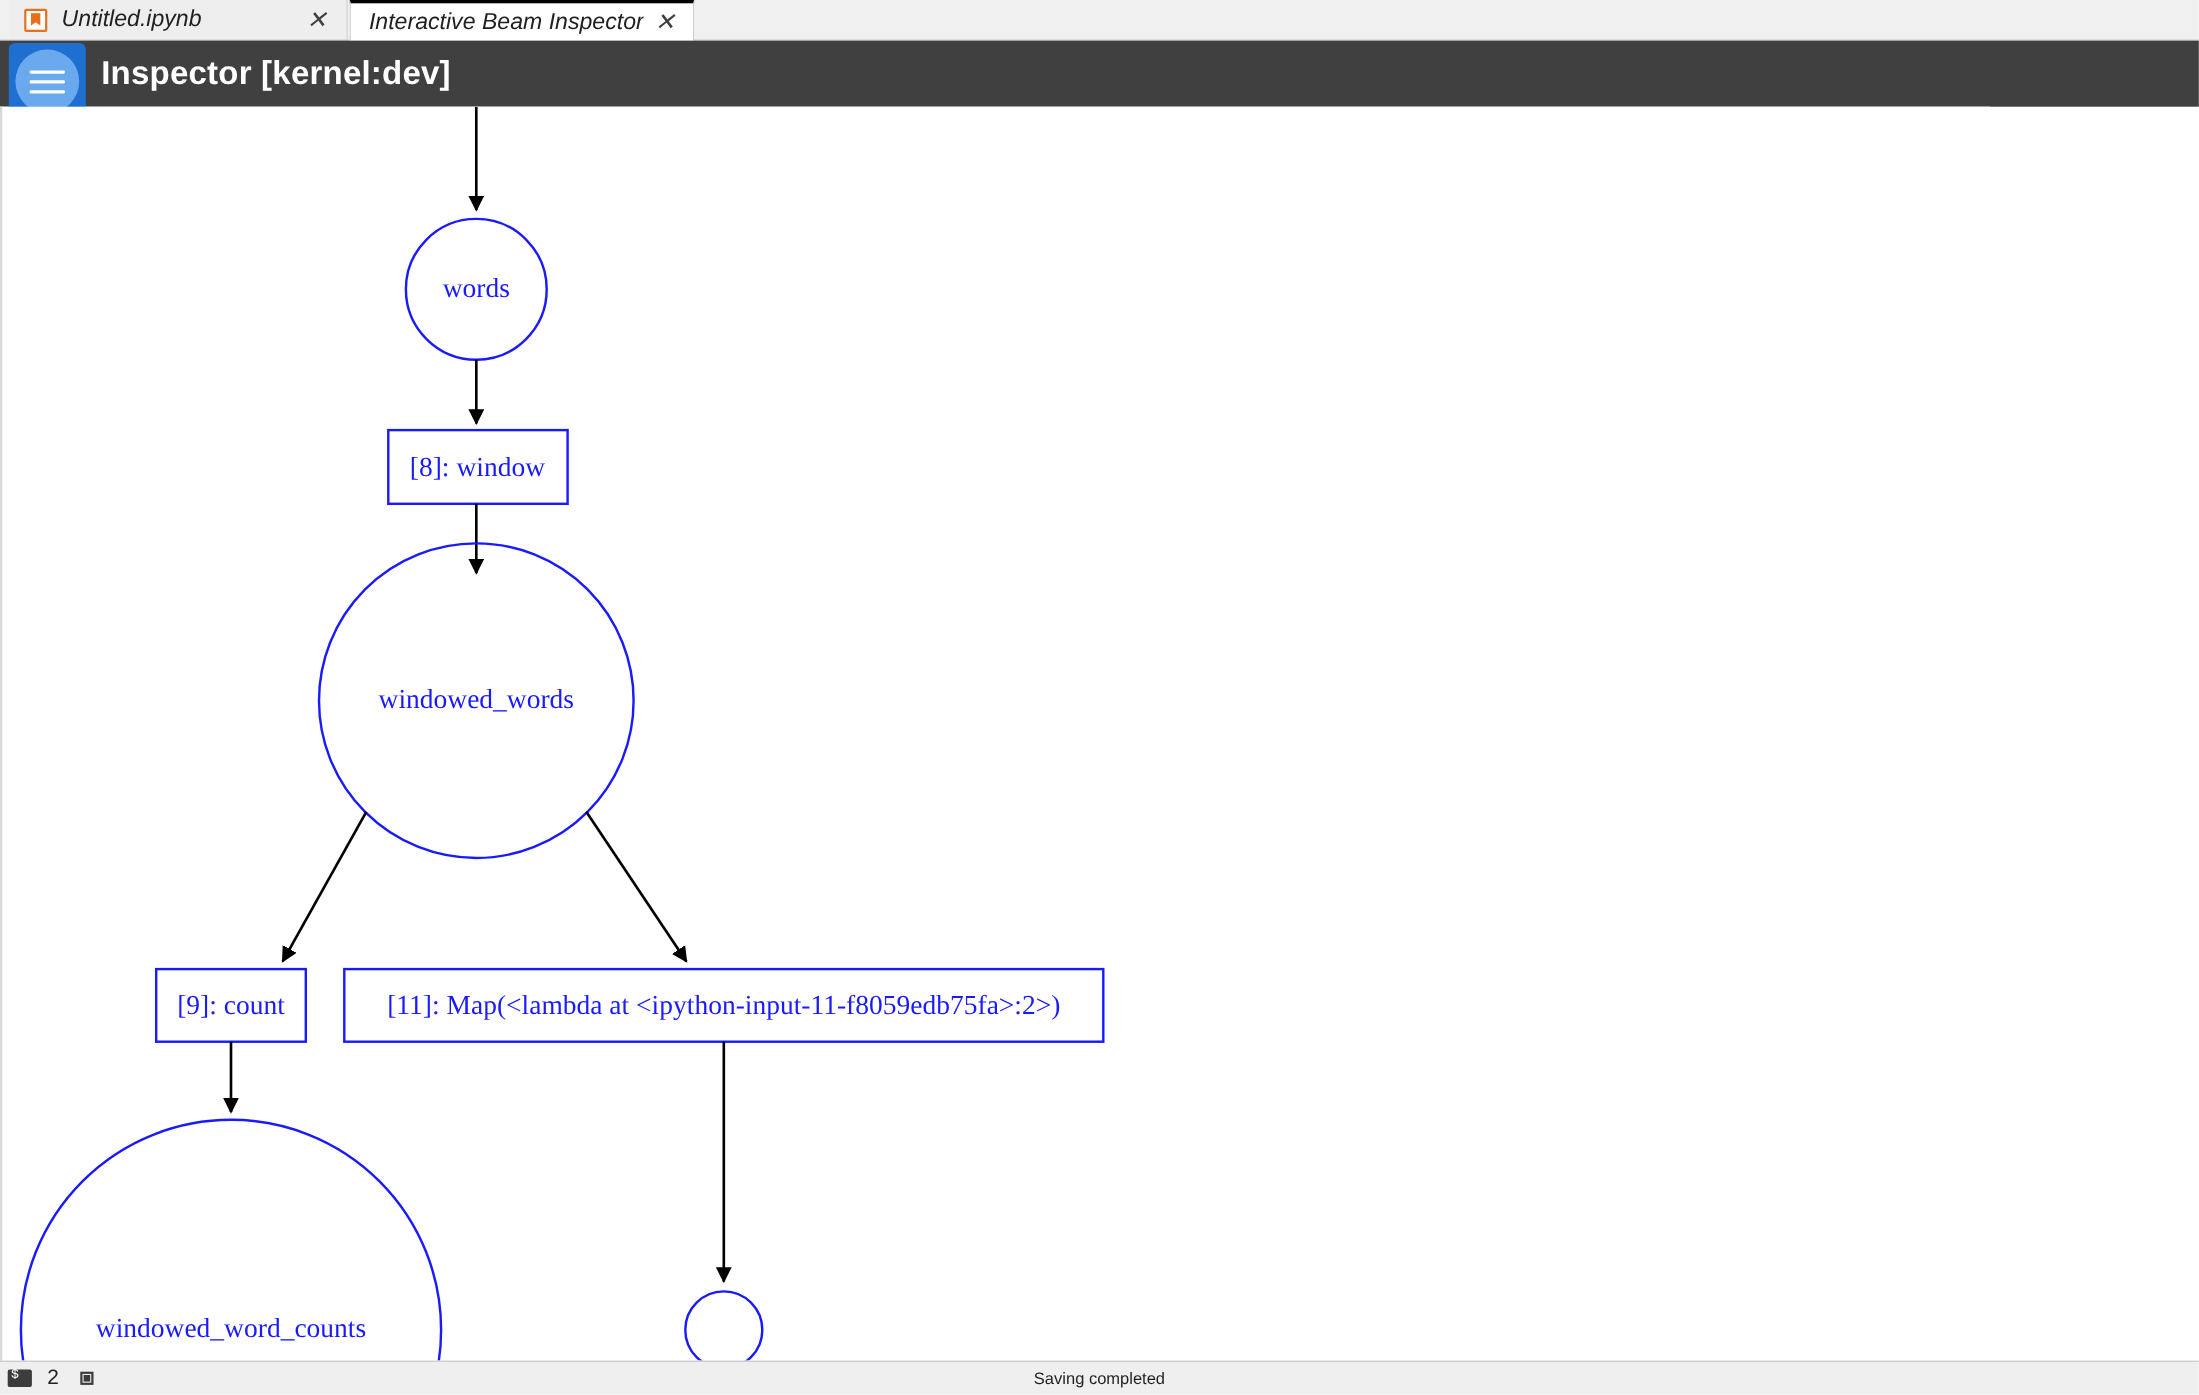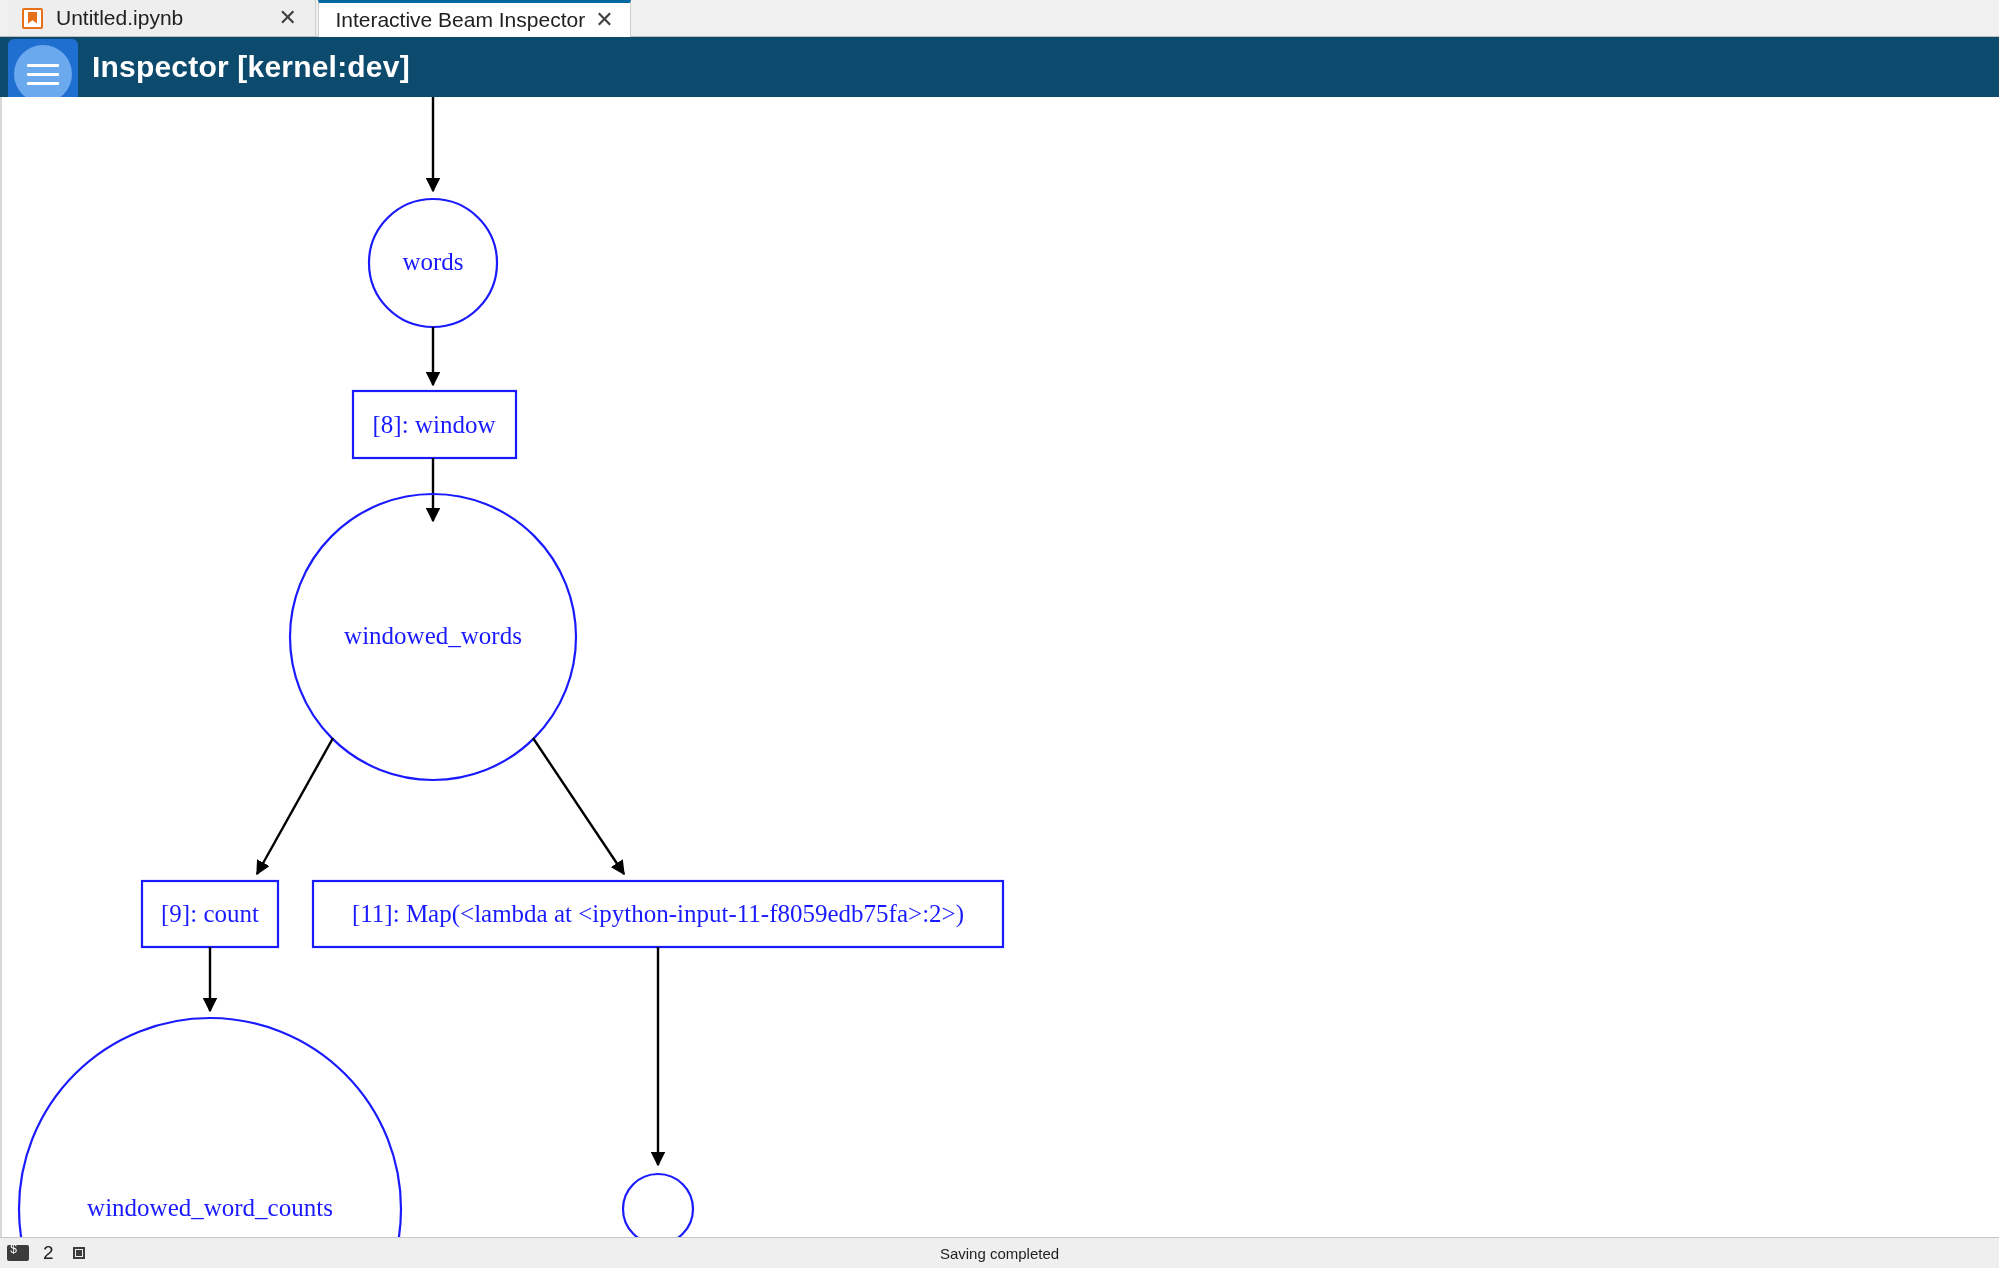--- a/index.html
+++ b/index.html
@@ -17,32 +17,33 @@
     background: #f0f0f0;
     border-bottom: 1px solid #bdbdbd;
     box-sizing: border-box;
   }
   .tab {
     position: absolute; top: 0; height: 37px;
     display: flex; align-items: center;
     box-sizing: border-box;
     font-size: 21px; color: #212121;
     white-space: nowrap;
+    font-style: italic;
   }
   .tab.inactive {
     left: 8px; width: 308px;
     background: #eeeeee;
     border-right: 1px solid #cfcfcf;
     border-bottom: 1px solid #bdbdbd;
     padding-left: 14px;
   }
   .tab.active {
     left: 318px; width: 313px;
     background: #ffffff;
-    border-top: 3px solid #0369a1;
+    border-top: 3px solid #000000;
     border-left: 1px solid #cfcfcf;
     border-right: 1px solid #cfcfcf;
     border-bottom: none;
     justify-content: center;
     padding: 0 6px;
   }
   .nb-icon {
     width: 21px; height: 21px;
     border: 2px solid #e8701a;
     border-radius: 2px;
@@ -65,21 +66,21 @@
     font-size: 22px; color: #404040;
     margin-left: 10px; line-height: 1;
     flex: 0 0 auto; cursor: pointer;
     font-family: "Liberation Sans", sans-serif;
   }
   .tab.inactive .tab-close { margin-left: auto; margin-right: 18px; }
 
   
   .header {
     position: absolute; left: 0; top: 37px; width: 1999px; height: 60px;
-    background: #0c4a6e;
+    background: #404040;
     text-decoration: underline;
   }
   .hamburger-btn {
     position: absolute; left: 8px; top: 2px;
     width: 70px; height: 70px;
     background: #1f6fd0;
     border-radius: 6px;
     cursor: pointer;
   }
   .hamburger-circle {

